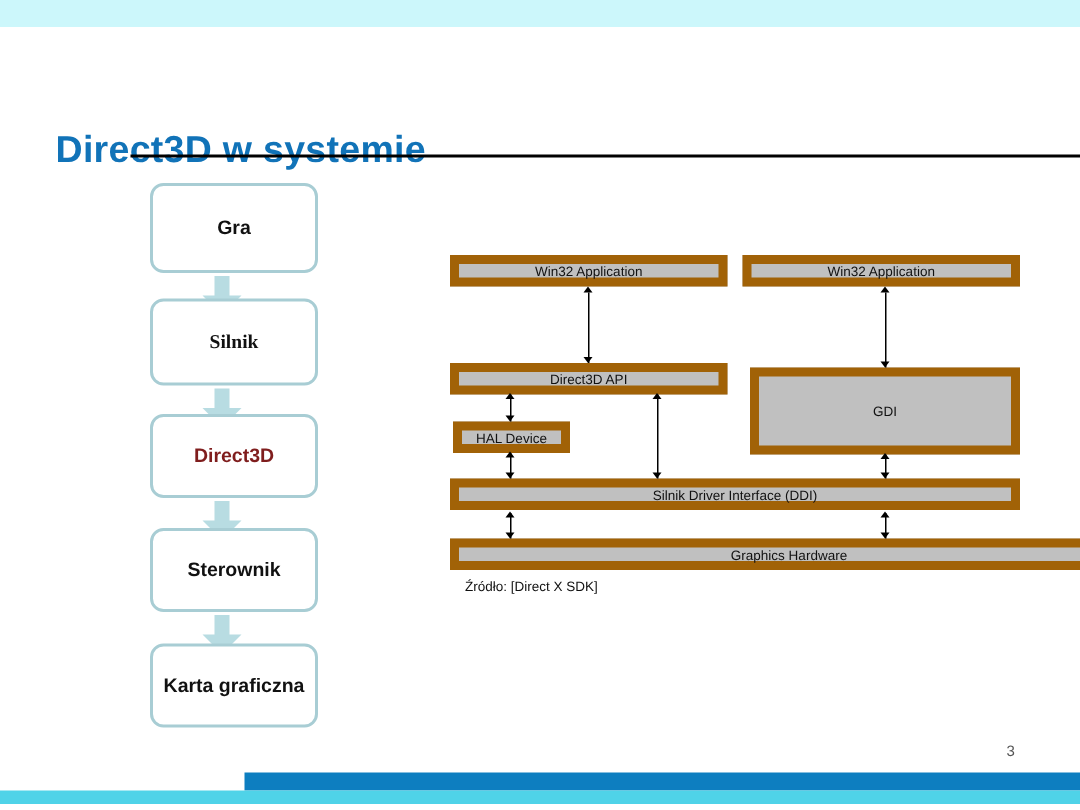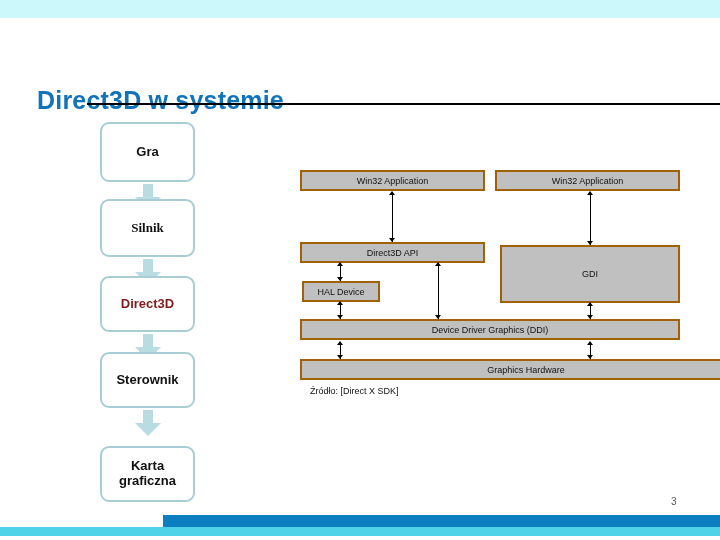--- a/index.html
+++ b/index.html
@@ -58,21 +58,21 @@
     position: absolute;
     left: 671px; top: 496px;
     font-size: 10px;
     color: #555555;
   }
 
   
   .flow-box {
     position: absolute;
     left: 100px;
-    width: 95px;
+    width: 112px;
     border: 2px solid #a8cdd4;
     border-radius: 9px;
     background: #ffffff;
     box-sizing: border-box;
     display: flex;
     align-items: center;
     justify-content: center;
     text-align: center;
     font-size: 13px;
     font-weight: bold;
@@ -104,21 +104,21 @@
 
   
   .diagram {
     position: absolute;
     left: 290px; top: 160px;
     width: 400px; height: 245px;
   }
   .dbox {
     position: absolute;
     background: #c0c0c0;
-    border: 2px solid #a16207;
+    border: 6px solid #a16207;
     box-sizing: border-box;
     display: flex;
     align-items: center;
     justify-content: center;
     font-size: 9px;
     color: #111111;
     white-space: nowrap;
   }
   .conn {
     position: absolute;
@@ -167,34 +167,34 @@
 <div class="flow-box accent" style="top:276px;height:56px;">Direct3D</div>
 <div class="flow-arrow" style="top:334px;">
   <div class="shaft"></div>
   <div class="head"></div>
 </div>
 <div class="flow-box" style="top:352px;height:56px;">Sterownik</div>
 <div class="flow-arrow" style="top:410px;">
   <div class="shaft"></div>
   <div class="head"></div>
 </div>
-<div class="flow-box" style="top:446px;height:56px;">Karta graficzna</div>
+<div class="flow-box" style="top:429px;height:56px;">Karta graficzna</div>
 
 <div class="diagram">
 
   <div class="dbox" style="left:10px;  top:10px;  width:185px; height:21px;">Win32 Application</div>
   <div class="dbox" style="left:205px; top:10px;  width:185px; height:21px;">Win32 Application</div>
 
   <div class="dbox" style="left:10px;  top:82px;  width:185px; height:21px;">Direct3D API</div>
 
   <div class="dbox" style="left:12px;  top:121px; width:78px;  height:21px;">HAL Device</div>
 
   <div class="dbox" style="left:210px; top:85px;  width:180px; height:58px;">GDI</div>
 
-  <div class="dbox" style="left:10px;  top:159px; width:380px; height:21px;">Device Driver Graphics (DDI)</div>
+  <div class="dbox" style="left:10px;  top:159px; width:380px; height:21px;">Silnik Driver Interface (DDI)</div>
 
   <div class="dbox" style="left:10px;  top:199px; width:452px; height:21px;">Graphics Hardware</div>
 
   <div class="conn conn-v" style="left:102px; top:35px; height:47px;"></div>
   <div class="arrow-up" style="left:99px;  top:31px;"></div>
   <div class="arrow-down" style="left:99px;  top:78px;"></div>
 
   <div class="conn conn-v" style="left:300px; top:35px; height:50px;"></div>
   <div class="arrow-up" style="left:297px; top:31px;"></div>
   <div class="arrow-down" style="left:297px; top:81px;"></div>

